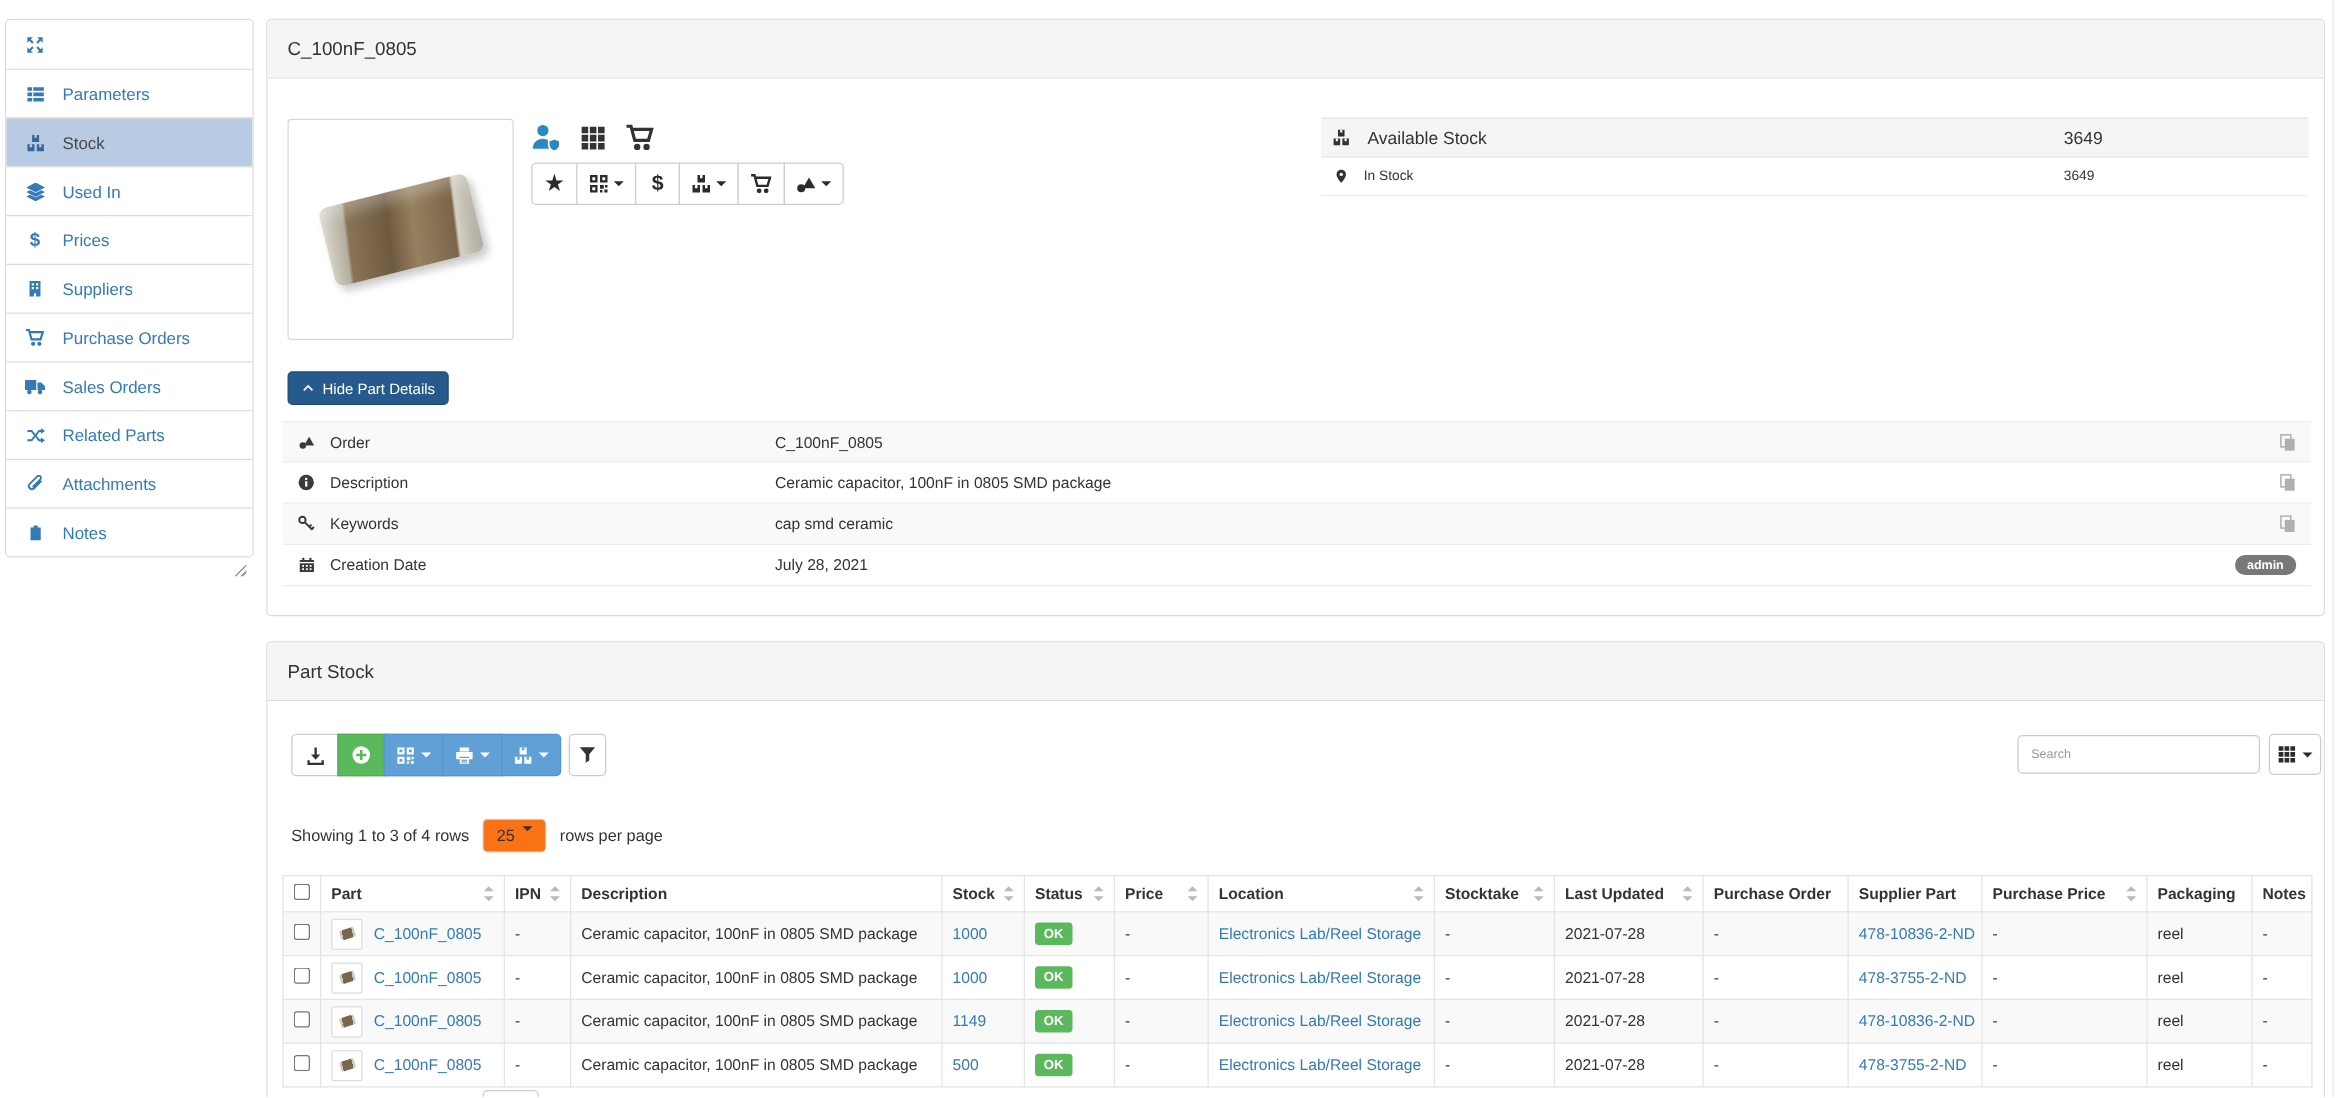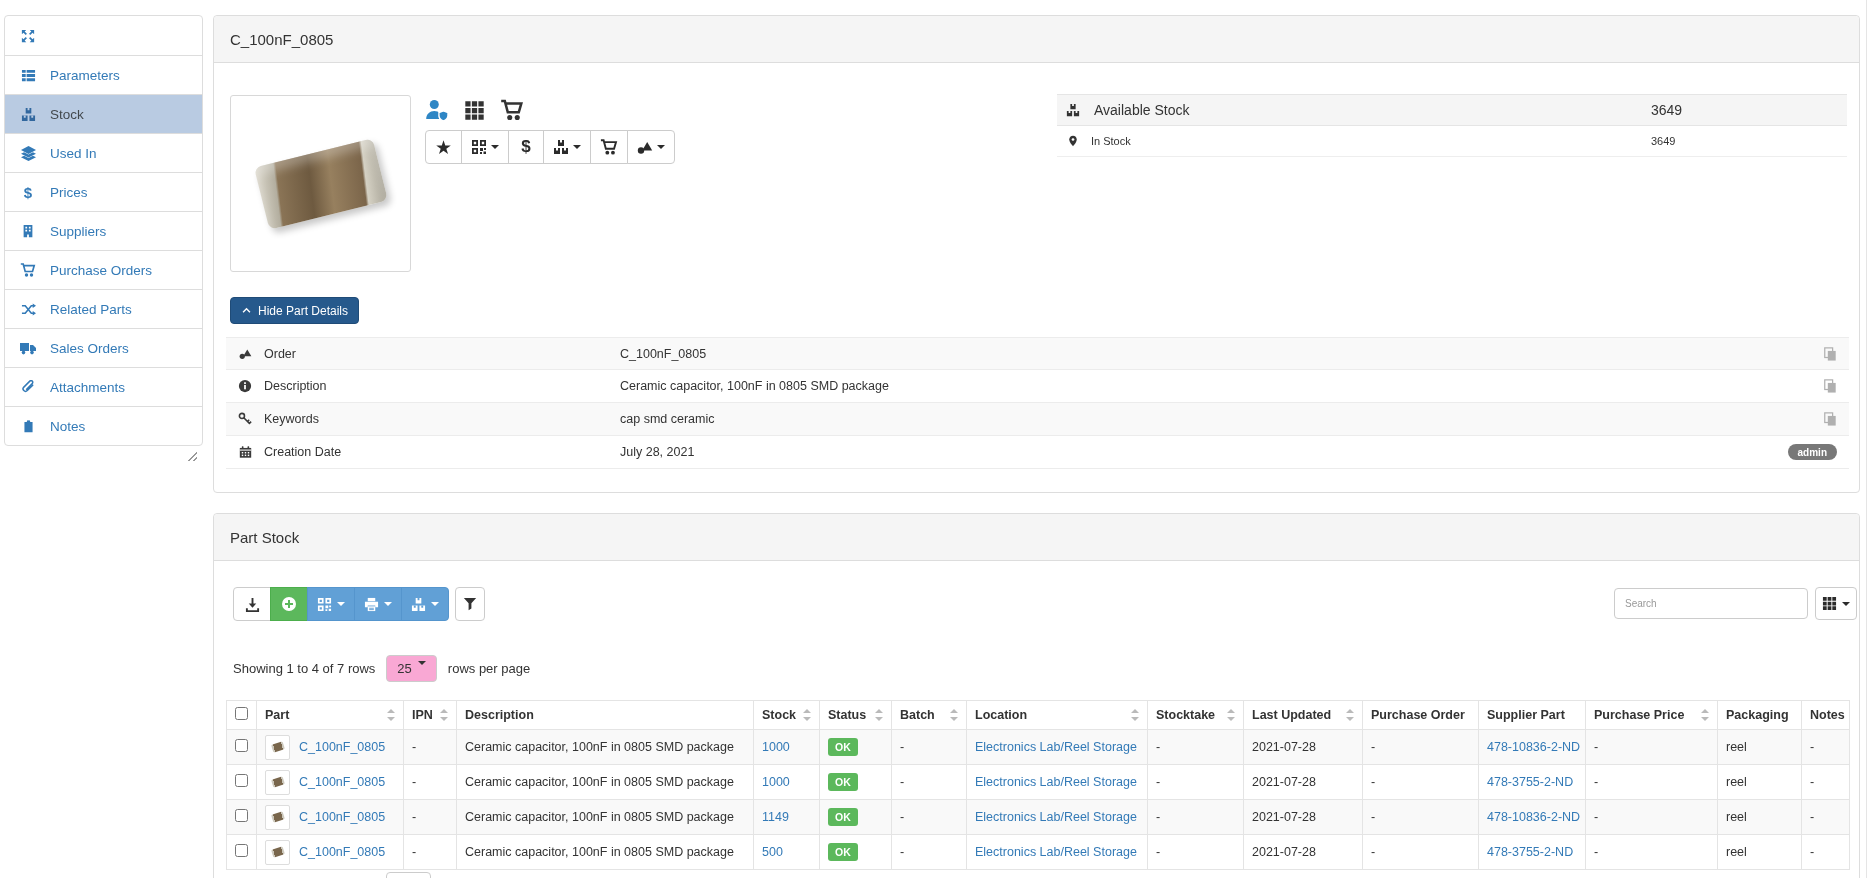--- a/index.html
+++ b/index.html
@@ -87,21 +87,21 @@
     border:1px solid #ccc; border-radius:4px; padding:0 10px; font-size:10px; color:#555;
     font-family:"Liberation Sans", sans-serif; }
   .search-input::placeholder { color:#999; }
   .cols-btn { position:absolute; left:1601px; top:73px; width:42px; height:33px; background:#fff;
     border:1px solid #ccc; border-radius:4px; display:flex; align-items:center; justify-content:center;
     gap:5px; color:#2b2b2b; cursor:pointer; }
 
   .pag { position:absolute; left:19px; top:141px; display:flex; align-items:center; gap:11px;
     font-size:13px; color:#333; }
   .psize { display:flex; align-items:flex-start; gap:6px; border:1px solid #ccc; border-radius:4px;
-    background:#f9a8d4; padding:5px 10px; font-size:13px; color:#333; cursor:pointer; }
+    background:#f97316; padding:5px 10px; font-size:13px; color:#333; cursor:pointer; }
 
   table.stock-table { position:absolute; left:12px; top:186px; width:1623px;
     border-collapse:collapse; table-layout:fixed; font-size:12.5px; color:#333; background:#fff; }
   .stock-table th { text-align:left; font-weight:700; padding:6px 8px; border:1px solid #e4e4e4;
     white-space:nowrap; overflow:hidden; height:29px; background:#fff; }
   .stock-table td { padding:0 8px; height:35px; border:1px solid #e4e4e4; white-space:nowrap;
     overflow:hidden; }
   .stock-table tbody tr:nth-child(odd) { background:#f9f9f9; }
   .sorter { float:right; position:relative; width:8px; height:14px; opacity:.4; margin-left:4px; }
   .sorter::before { content:""; position:absolute; top:1px; left:0; border-left:4px solid transparent;
@@ -179,40 +179,40 @@
         <svg viewBox="0 0 16 16" width="16" height="16">
             <path fill="none" stroke="currentColor" stroke-width="1.7" d="M.8 2h2.4l2 7.5h7.3l1.7-5.8H4.2"></path>
             <circle cx="6.5" cy="13" r="1.7" fill="currentColor"></circle>
             <circle cx="11.5" cy="13" r="1.7" fill="currentColor"></circle>
           </svg>
       </span>
       <span>Purchase Orders</span>
     </div>
     <div class="side-item">
       <span class="ico">
+        <svg viewBox="0 0 16 16" width="16" height="16" fill="currentColor">
+            <path d="M0 3h9v8H0z"></path>
+            <path d="M10 5h3l3 3v3h-6z"></path>
+            <circle cx="3.5" cy="12.6" r="1.8"></circle>
+            <circle cx="12" cy="12.6" r="1.8"></circle>
+          </svg>
+      </span>
+      <span>Sales Orders</span>
+    </div>
+    <div class="side-item">
+      <span class="ico">
         <svg viewBox="0 0 16 16" width="15" height="15">
             <g fill="none" stroke="currentColor" stroke-width="1.7">
               <path d="M1 4h3.5L11 12h2"></path>
               <path d="M1 12h3.5L11 4h2"></path>
             </g>
             <path fill="currentColor" d="M12.5 1.5L16 4l-3.5 2.5zM12.5 9.5L16 12l-3.5 2.5z"></path>
           </svg>
       </span>
       <span>Related Parts</span>
-    </div>
-    <div class="side-item">
-      <span class="ico">
-        <svg viewBox="0 0 16 16" width="16" height="16" fill="currentColor">
-            <path d="M0 3h9v8H0z"></path>
-            <path d="M10 5h3l3 3v3h-6z"></path>
-            <circle cx="3.5" cy="12.6" r="1.8"></circle>
-            <circle cx="12" cy="12.6" r="1.8"></circle>
-          </svg>
-      </span>
-      <span>Sales Orders</span>
     </div>
     <div class="side-item">
       <span class="ico">
         <svg viewBox="0 0 16 16" width="15" height="15">
             <path fill="none" stroke="currentColor" stroke-width="1.6" stroke-linecap="round" d="M12.5 5.5l-5.8 5.8a2.6 2.6 0 01-3.7-3.7l6.4-6.4a1.8 1.8 0 012.6 2.6l-6 6"></path>
           </svg>
       </span>
       <span>Attachments</span>
     </div>
     <div class="side-item">
@@ -472,21 +472,21 @@
     <button class="cols-btn">
       <span class="ico">
         <svg viewBox="0 0 16 16" width="15" height="15" fill="#2b2b2b">
             <path d="M1 1h4v4H1zM6 1h4v4H6zM11 1h4v4h-4zM1 6h4v4H1zM6 6h4v4H6zM11 6h4v4h-4zM1 11h4v4H1zM6 11h4v4H6zM11 11h4v4h-4z"></path>
           </svg>
       </span>
       <span class="caret"></span>
     </button>
 
     <div class="pag">
-      <span>Showing 1 to 4 of 7 rows</span>
+      <span>Showing 1 to 3 of 4 rows</span>
       <button class="psize">
         <span>25</span>
         <span class="caret"></span>
       </button>
       <span>rows per page</span>
     </div>
 
     <table class="stock-table">
       <colgroup>
         <col style="width:30px">
@@ -506,21 +506,21 @@
           <col style="width:48px">
       </colgroup>
       <thead>
         <tr>
           <th><input type="checkbox" style=""></th>
           <th><span class="sorter"></span><span>Part</span></th>
           <th><span class="sorter"></span><span>IPN</span></th>
           <th><span>Description</span></th>
           <th><span class="sorter"></span><span>Stock</span></th>
           <th><span class="sorter"></span><span>Status</span></th>
-          <th><span class="sorter"></span><span>Batch</span></th>
+          <th><span class="sorter"></span><span>Price</span></th>
           <th><span class="sorter"></span><span>Location</span></th>
           <th><span class="sorter"></span><span>Stocktake</span></th>
           <th><span class="sorter"></span><span>Last Updated</span></th>
           <th><span>Purchase Order</span></th>
           <th><span>Supplier Part</span></th>
           <th><span class="sorter"></span><span>Purchase Price</span></th>
           <th><span>Packaging</span></th>
           <th><span>Notes</span></th>
         </tr>
       </thead>

